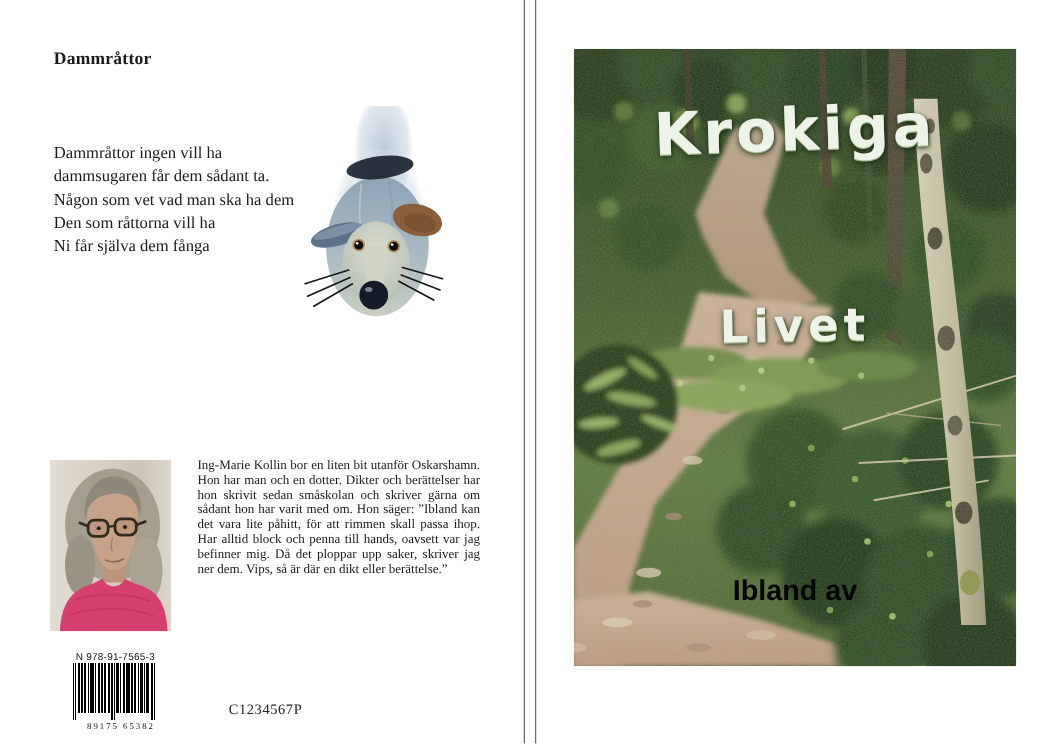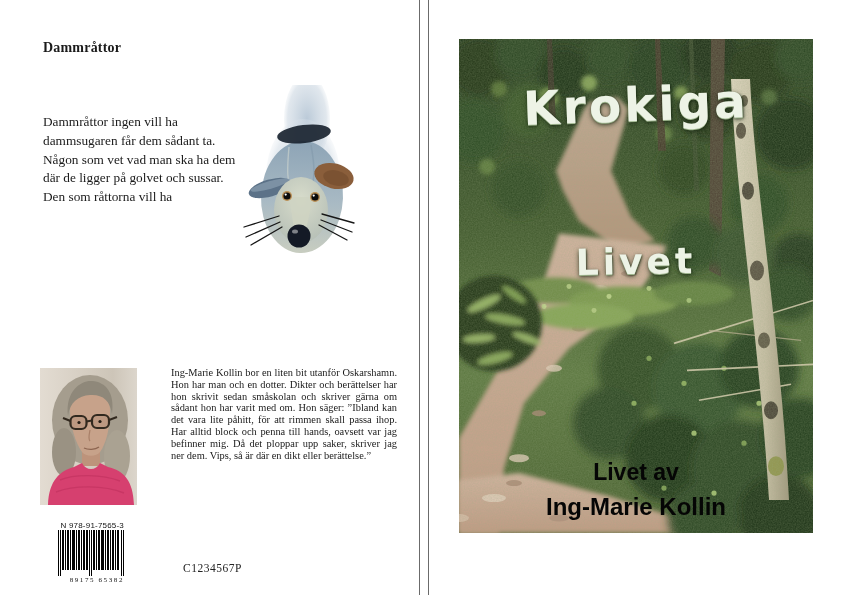--- a/index.html
+++ b/index.html
@@ -4,21 +4,21 @@
 <style>
   html,body{margin:0;padding:0;background:#ffffff;}
   .page{position:relative;width:848px;height:595px;background:#ffffff;overflow:hidden;
         font-family:"Liberation Serif",serif;color:#1a1a1a;}
 
   
   .poem-title{position:absolute;left:43px;top:40px;font-size:14px;font-weight:bold;letter-spacing:.2px;}
   .poem{position:absolute;left:43px;top:74px;font-size:13.3px;line-height:18.8px;margin-top:39px;}
   .mouse-photo{position:absolute;left:237px;top:85px;width:123px;height:172px;}
   .author-photo{position:absolute;left:40px;top:368px;width:97px;height:137px;}
-  .bio{position:absolute;left:171px;top:367px;width:226px;font-size:10.4px;line-height:11.8px;
+  .bio{position:absolute;left:158px;top:367px;width:226px;font-size:10.4px;line-height:11.8px;
        text-align:justify;}
   .barcode{position:absolute;left:56px;top:521px;width:68px;text-align:right;}
   .barcode .isbn{font-family:"Liberation Sans",sans-serif;font-size:8px;white-space:nowrap;
                  overflow:hidden;width:68px;letter-spacing:.2px;color:#111;}
   .barcode .digits{font-family:Liberation Serif, serif;font-size:7px;letter-spacing:1.6px;
                    color:#111;margin-top:-5px;white-space:nowrap;}
   .print-code{position:absolute;left:183px;top:562px;font-size:11.5px;letter-spacing:.5px;color:#222;}
 
   
   .fold{position:absolute;top:0;bottom:0;width:1px;background:#6b6b6b;}
@@ -43,22 +43,22 @@
 <body>
 
 <div class="page">
 
   <div class="poem-title">Dammråttor</div>
 
   <div class="poem">
     <div>Dammråttor ingen vill ha</div>
     <div>dammsugaren får dem sådant ta.</div>
     <div>Någon som vet vad man ska ha dem till</div>
-    <div>där de ligger på golvet och sussar.</div>
     <div>Den som råttorna vill ha</div>
+    <div>Ni får själva dem fånga</div>
   </div>
 
   <div class="mouse-photo">
     <svg viewBox="0 0 123 172" width="123" height="172">
       <defs>
         <radialGradient id="mShadow" cx="50%" cy="50%" r="60%">
           <stop offset="0%" stop-color="#b7c7d6" stop-opacity="0.95"></stop>
           <stop offset="70%" stop-color="#c8d4df" stop-opacity="0.55"></stop>
           <stop offset="100%" stop-color="#ffffff" stop-opacity="0"></stop>
         </radialGradient>
@@ -332,17 +332,16 @@
         <ellipse cx="312" cy="372" rx="7" ry="9" fill="#3f382e"></ellipse>
           <ellipse cx="317" cy="428" rx="8" ry="10" fill="#8f9448"></ellipse>
         <ellipse cx="285" cy="62" rx="4" ry="6" fill="#57503f"></ellipse>
       </g>
 
       <rect width="354" height="495" filter="url(#grain)"></rect>
     </svg>
 
     <div class="cover-title title-l1">Krokiga</div>
     <div class="cover-title title-l3">Livet</div>
-    <div class="cover-byline byline-l1">Livet av</div>
-    <div class="cover-byline byline-l2">Ing-Marie Kollin</div>
+    <div class="cover-byline byline-l1">Ibland av</div>
   </div>
 
 </div>
 
 </body></html>

